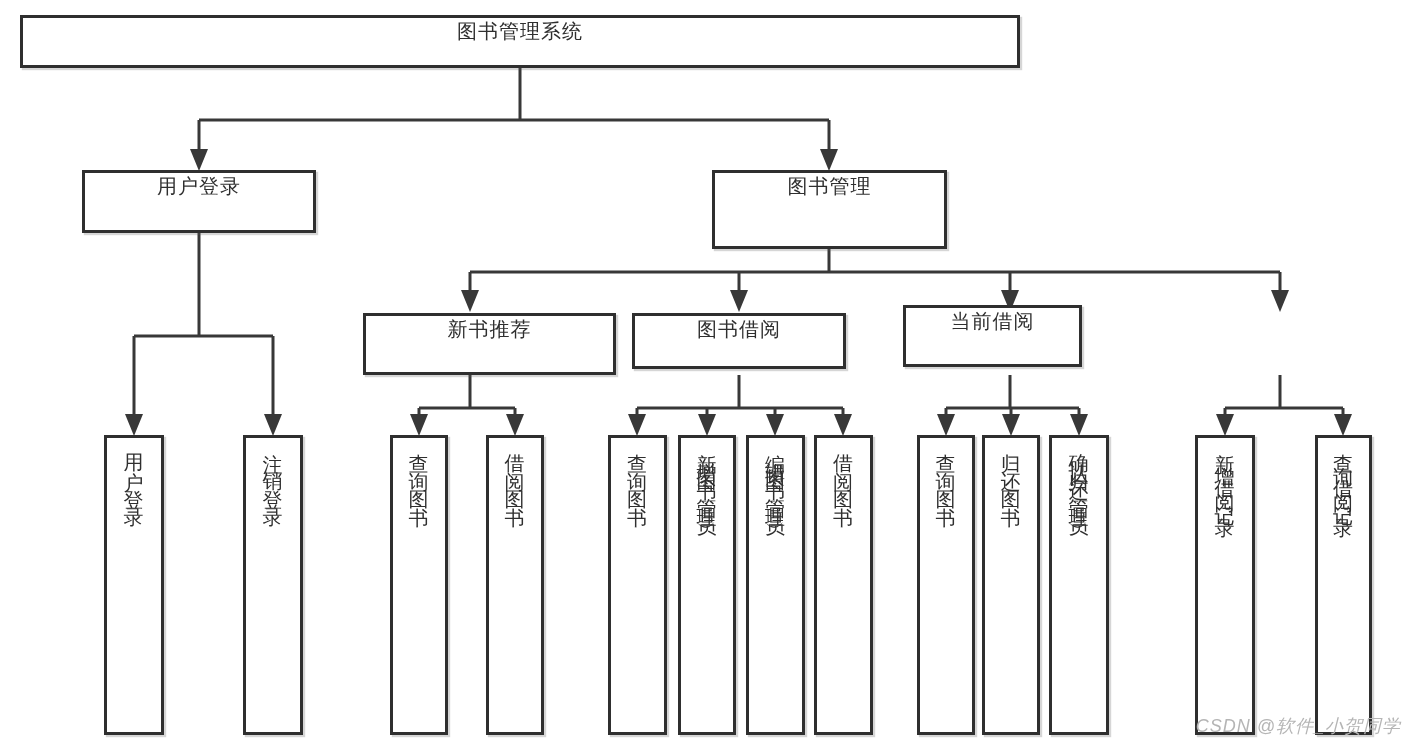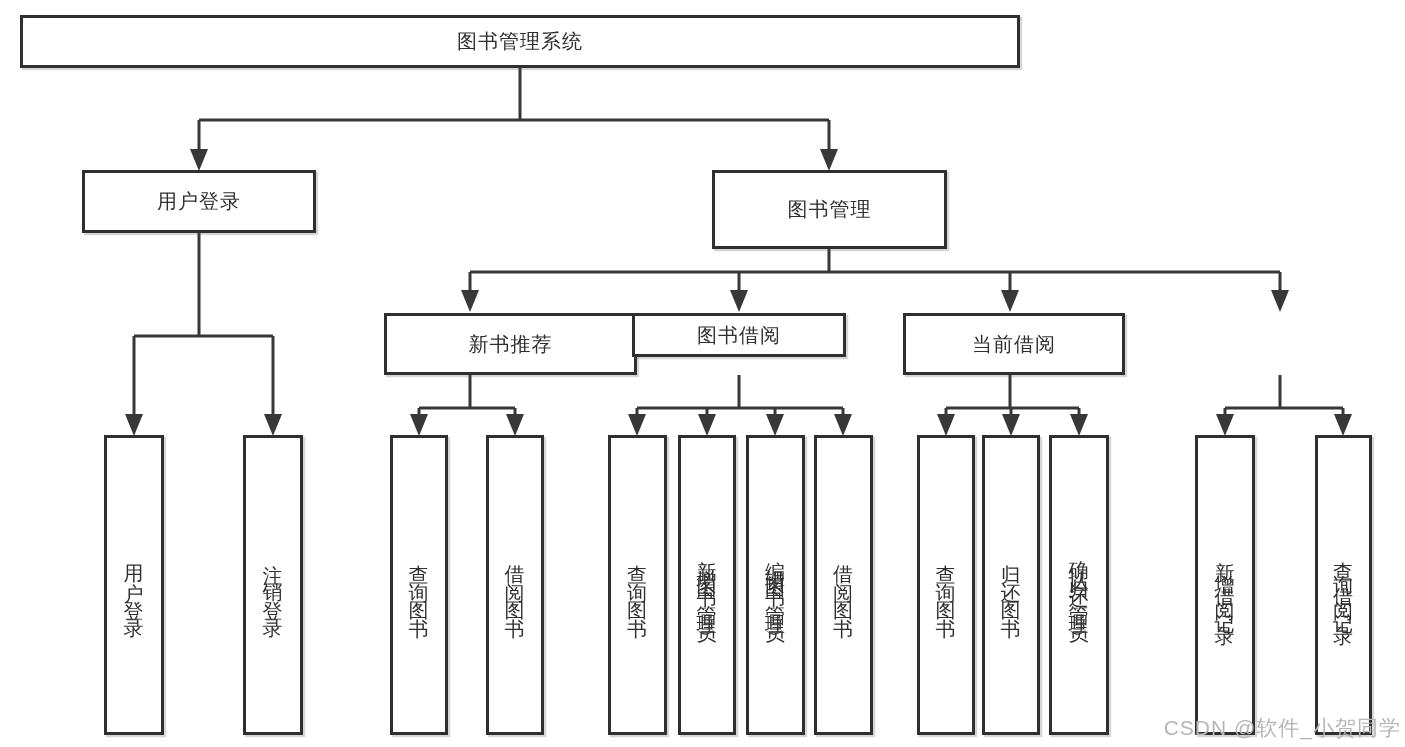--- a/index.html
+++ b/index.html
@@ -15,21 +15,21 @@
     position: absolute;
     left: 0; top: 0;
     width: 1405px; height: 747px;
   }
   .node {
     position: absolute;
     background: #ffffff;
     border: 3px solid #2f2f2f;
     box-sizing: border-box;
     display: flex;
-    align-items: center;
+    align-items: flex-start;
     justify-content: center;
     color: #2f2f2f;
     box-shadow: 2px 2px 1px rgba(90,90,90,0.25);
   }
   .node.h span {
     font-size: 20px;
     letter-spacing: 1px;
     white-space: nowrap;
   }
   .node.leaf { top: 435px; height: 300px; }
@@ -39,24 +39,25 @@
     line-height: 1;
     font-size: 20px;
   }
   .len4 { letter-spacing: 18px; }
   .len6 { letter-spacing: 13px; }
   .len9 { letter-spacing: 9px;  }
   .watermark {
     position: absolute;
     right: 4px;
     top: 714px;
-    font-size: 21px;
+    font-size: 18px;
     color: #b5b5b5;
     letter-spacing: 1px;
     white-space: nowrap;
+    font-style: italic;
   }
 </style>
 </head>
 <body>
 
 <div id="canvas">
 
   <svg id="connectors" viewBox="0 0 1405 747" xmlns="http://www.w3.org/2000/svg">
     <g stroke="#383838" stroke-width="3" fill="none">
 
@@ -101,27 +102,27 @@
     <span>图书管理系统</span>
   </div>
 
   <div class="node h" style="left:82px; top:170px; width:234px; height:63px">
     <span>用户登录</span>
   </div>
   <div class="node h" style="left:712px; top:170px; width:235px; height:79px">
     <span>图书管理</span>
   </div>
 
-  <div class="node h" style="left:384px; top:313px; width:253px; height:62px">
+  <div class="node h" style="left:363px; top:313px; width:253px; height:62px">
     <span>新书推荐</span>
   </div>
-  <div class="node h" style="left:632px; top:313px; width:214px; height:44px">
+  <div class="node h" style="left:632px; top:313px; width:214px; height:56px">
     <span>图书借阅</span>
   </div>
-  <div class="node h" style="left:903px; top:313px; width:222px; height:62px">
+  <div class="node h" style="left:903px; top:305px; width:179px; height:62px">
     <span>当前借阅</span>
   </div>
 
   <div class="node leaf" style="left:104px; width:60px">
     <span class="len4">用户登录</span>
   </div>
   <div class="node leaf" style="left:243px; width:60px">
     <span class="len4">注销登录</span>
   </div>
 

